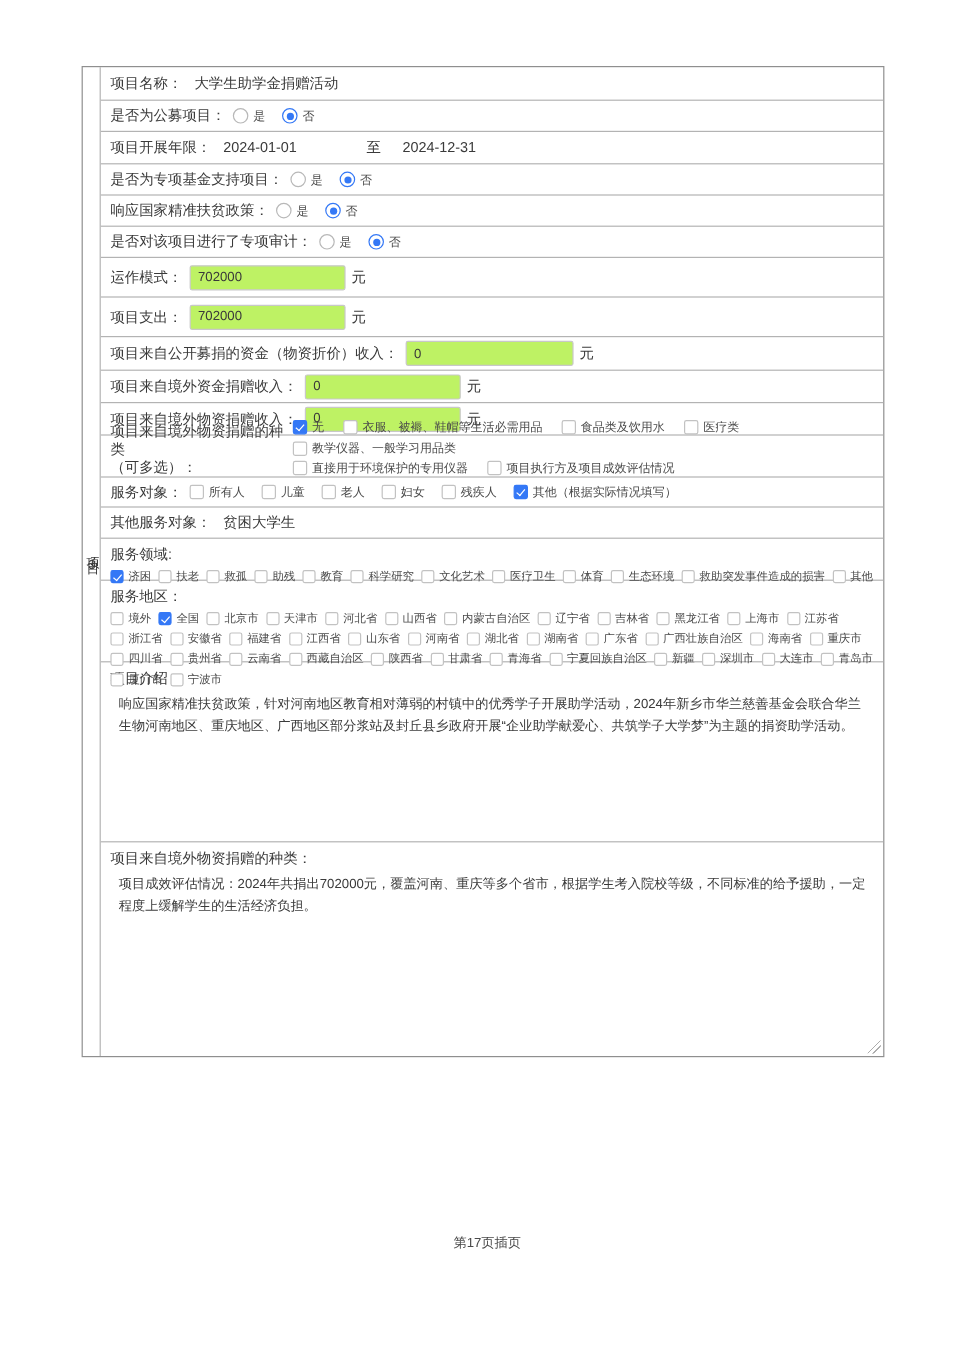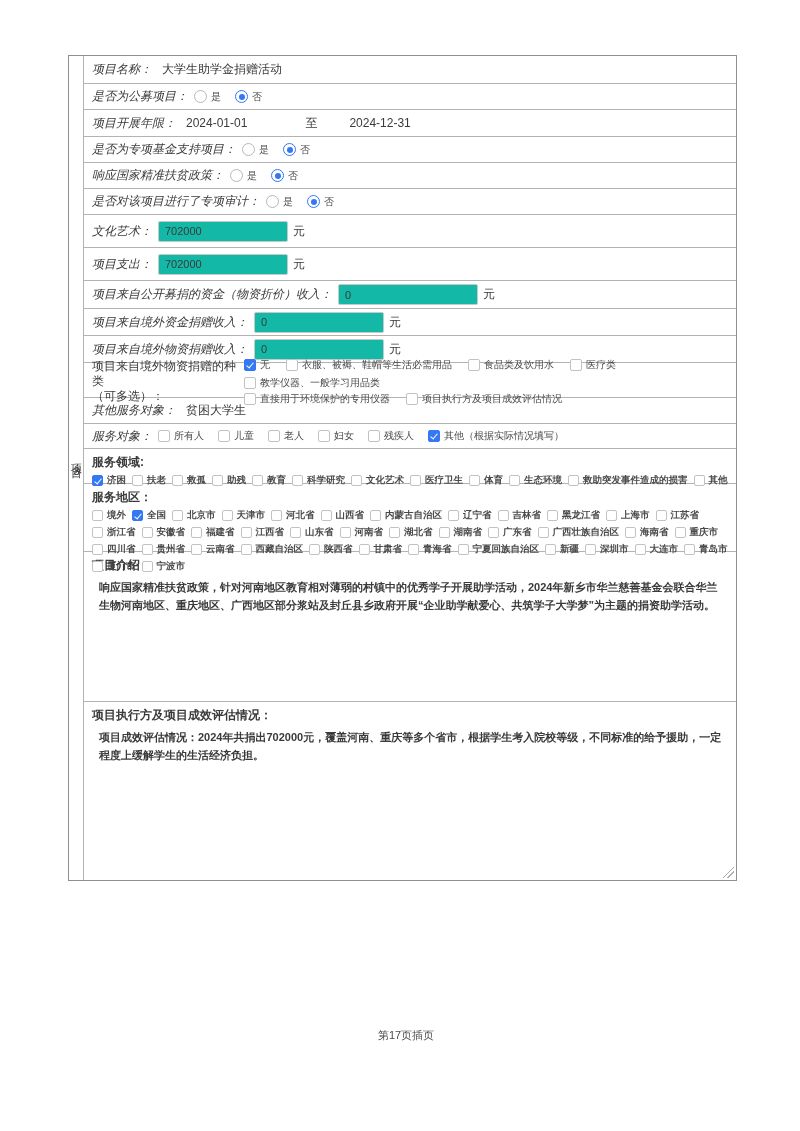--- a/index.html
+++ b/index.html
@@ -16,33 +16,33 @@
     width:15px; border-right:1px solid #b3b3b3; display:flex;
     align-items:center; justify-content:center;
     writing-mode:vertical-rl; text-orientation:upright;
     font-size:11px; letter-spacing:5px; color:#3a3a3a;
   }
   .rows { flex:1; display:flex; flex-direction:column; min-width:0; }
   .row {
     display:flex; align-items:center; padding:0 8px;
     border-bottom:1px solid #b3b3b3; font-size:12px; flex:0 0 auto;
   }
-  .rowb { padding:3px 8px; border-bottom:1px solid #b3b3b3; flex:0 0 auto;font-weight:bold; }
+  .rowb { padding:3px 8px; border-bottom:1px solid #b3b3b3; flex:0 0 auto; }
   .last { border-bottom:none; flex:1 1 auto; position:relative; }
   .h28{height:28px}.h26{height:26px}.h27{height:27px}.h33{height:33px}
   .h35{height:35px}.h25{height:25px}.h68{height:68px}.h150{height:150px}
-  .lbl { font-size:12px; color:#3a3a3a; white-space:nowrap;font-style:italic; }
+  .lbl { font-size:12px; color:#3a3a3a; white-space:nowrap; }
   .val { font-size:12px; margin-left:10px; }
   .mid { font-size:12px; margin-left:58px; }
-  .mid2 { font-size:12px; margin-left:32px; }
+  .mid2 { font-size:12px; margin-left:18px; }
   .unit { font-size:12px; margin-left:5px; }
   .ipt {
     width:130px; height:21px; border:1px solid #c8c8c8; border-radius:2px;
     font-size:11px; padding:0 6px; margin-left:6px; color:#3a3a3a;
-    font-family:"Liberation Sans","DejaVu Sans",sans-serif; background:#14b8a6;
+    font-family:"Liberation Sans","DejaVu Sans",sans-serif; background:#bef264;
   }
   .ipt.w140 { width:140px; }
   .opts { display:flex; align-items:center; flex-wrap:wrap;
           column-gap:14px; row-gap:4px; margin-left:6px; }
   .opt { display:inline-flex; align-items:center; gap:4px; }
   .olabel { font-size:10px; color:#4a4a4a; white-space:nowrap; }
   .tiny { column-gap:6px; margin-left:0; }
   .tiny .olabel { font-size:9.5px; }
   .tiny .checkbox { width:11px; height:11px; }
   .checkbox {
@@ -55,21 +55,21 @@
     border:solid #fff; border-width:0 1.5px 1.5px 0; transform:rotate(40deg);
   }
   .radio {
     width:13px; height:13px; border:1px solid #b8b8b8; border-radius:50%;
     background:#fff; flex:0 0 auto; position:relative; display:inline-block;
   }
   .radio.checked { border-color:#3478f6; }
   .radio.checked::after {
     content:''; position:absolute; inset:2.5px; border-radius:50%; background:#3478f6;
   }
-  .typ { align-items:center; padding-top:3px; }
+  .typ { align-items:flex-end; padding-top:3px; }
   .typlbl { width:152px; flex:0 0 auto; font-size:12px; line-height:15px; }
   .typopts { flex:1; display:flex; flex-direction:column; gap:2px; }
   .typopts .opts { column-gap:16px; margin-left:0; }
   .blklbl { font-size:12px; margin:2px 0 3px 0; }
   .para { font-size:11px; line-height:1.65; padding:1px 4px 0 7px; color:#3a3a3a; }
   .grip {
     position:absolute; right:2px; bottom:2px; width:11px; height:11px;
     background:
       linear-gradient(135deg, transparent 46%, #adadad 46%, #adadad 52%, transparent 52%,
       transparent 68%, #adadad 68%, #adadad 74%, transparent 74%);
@@ -149,21 +149,21 @@
               <span class="olabel">是</span>
             </span>
             <span class="opt">
               <span class="radio checked"></span>
               <span class="olabel">否</span>
             </span>
           </span>
       </div>
 
       <div class="row h33">
-        <span class="lbl">文化艺术：</span>
+        <span class="lbl">运作模式：</span>
         <input class="ipt" value="702000" style="">
         <span class="unit">元</span>
       </div>
 
       <div class="row h33">
         <span class="lbl">项目支出：</span>
         <input class="ipt" value="702000" style="">
         <span class="unit">元</span>
       </div>
 
@@ -220,55 +220,55 @@
               </span>
               <span class="opt">
                 <span class="checkbox"></span>
                 <span class="olabel">项目执行方及项目成效评估情况</span>
               </span>
             </div>
         </div>
       </div>
 
 
+      <div class="row h25">
+        <span class="lbl">服务对象：</span>
+        <span class="opts">
+            <span class="opt">
+              <span class="checkbox"></span>
+              <span class="olabel">所有人</span>
+            </span>
+            <span class="opt">
+              <span class="checkbox"></span>
+              <span class="olabel">儿童</span>
+            </span>
+            <span class="opt">
+              <span class="checkbox"></span>
+              <span class="olabel">老人</span>
+            </span>
+            <span class="opt">
+              <span class="checkbox"></span>
+              <span class="olabel">妇女</span>
+            </span>
+            <span class="opt">
+              <span class="checkbox"></span>
+              <span class="olabel">残疾人</span>
+            </span>
+            <span class="opt">
+              <span class="checkbox checked"></span>
+              <span class="olabel">其他（根据实际情况填写）</span>
+            </span>
+          </span>
+      </div>
+
       <div class="row h26">
         <span class="lbl">其他服务对象：</span>
         <span class="val">贫困大学生</span>
       </div>
 
-      <div class="row h25">
-        <span class="lbl">服务对象：</span>
-        <span class="opts">
-            <span class="opt">
-              <span class="checkbox"></span>
-              <span class="olabel">所有人</span>
-            </span>
-            <span class="opt">
-              <span class="checkbox"></span>
-              <span class="olabel">儿童</span>
-            </span>
-            <span class="opt">
-              <span class="checkbox"></span>
-              <span class="olabel">老人</span>
-            </span>
-            <span class="opt">
-              <span class="checkbox"></span>
-              <span class="olabel">妇女</span>
-            </span>
-            <span class="opt">
-              <span class="checkbox"></span>
-              <span class="olabel">残疾人</span>
-            </span>
-            <span class="opt">
-              <span class="checkbox checked"></span>
-              <span class="olabel">其他（根据实际情况填写）</span>
-            </span>
-          </span>
-      </div>
-
       <div class="rowb h35">
         <div class="blklbl">服务领域:</div>
         <div class="opts tiny">
             <span class="opt">
               <span class="checkbox checked"></span>
               <span class="olabel">济困</span>
             </span>
             <span class="opt">
               <span class="checkbox"></span>
               <span class="olabel">扶老</span>
@@ -473,21 +473,21 @@
             </span>
           </div>
       </div>
 
       <div class="rowb h150">
         <div class="blklbl">项目介绍：</div>
         <div class="para">响应国家精准扶贫政策，针对河南地区教育相对薄弱的村镇中的优秀学子开展助学活动，2024年新乡市华兰慈善基金会联合华兰生物河南地区、重庆地区、广西地区部分浆站及封丘县乡政府开展“企业助学献爱心、共筑学子大学梦”为主题的捐资助学活动。</div>
       </div>
 
       <div class="rowb last">
-        <div class="blklbl">项目执行方及项目成效评估情况：</div>
+        <div class="blklbl">项目来自境外物资捐赠的种类：</div>
         <div class="para">项目成效评估情况：2024年共捐出702000元，覆盖河南、重庆等多个省市，根据学生考入院校等级，不同标准的给予援助，一定程度上缓解学生的生活经济负担。</div>
         <span class="grip"></span>
       </div>
 
     </div>
   </div>
 
   <div class="footer">第17页插页</div>
 </div>
 

